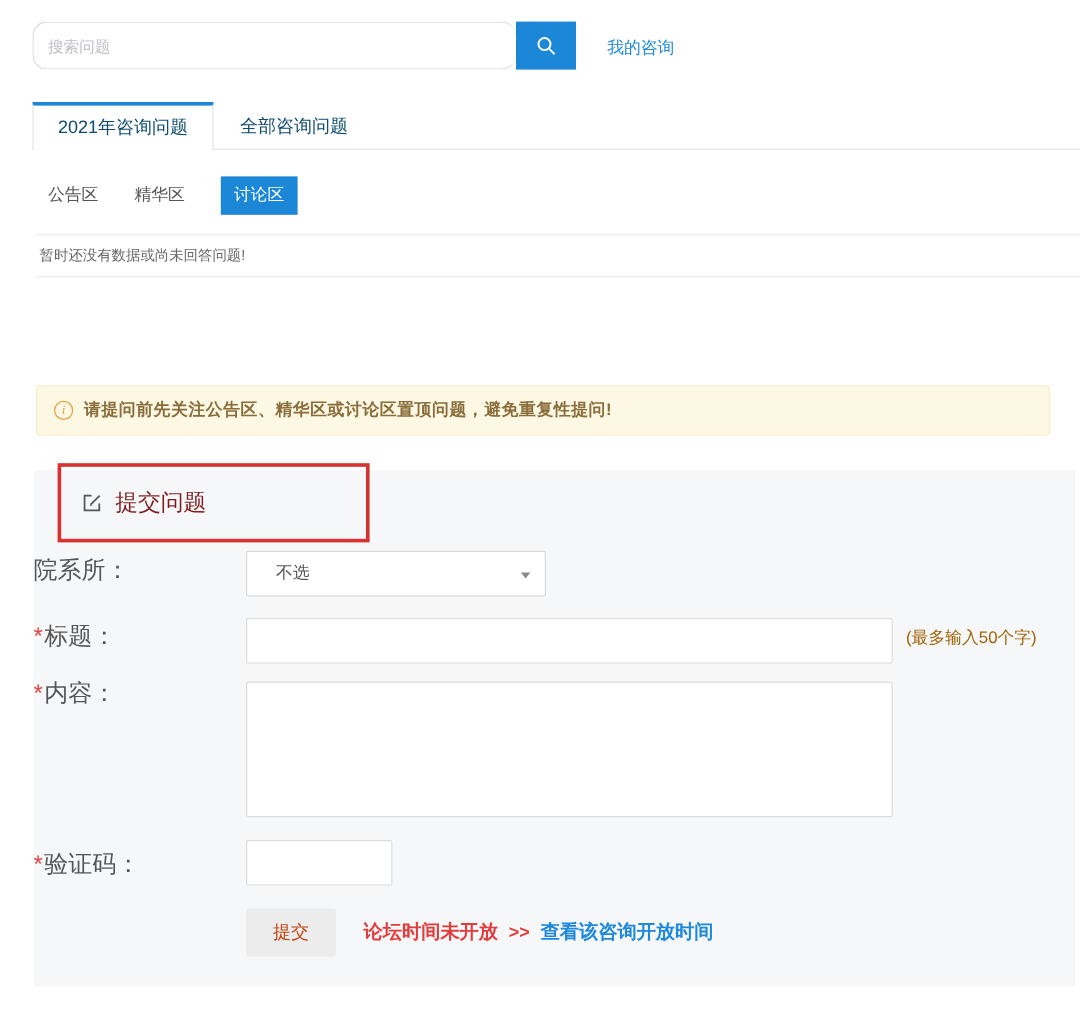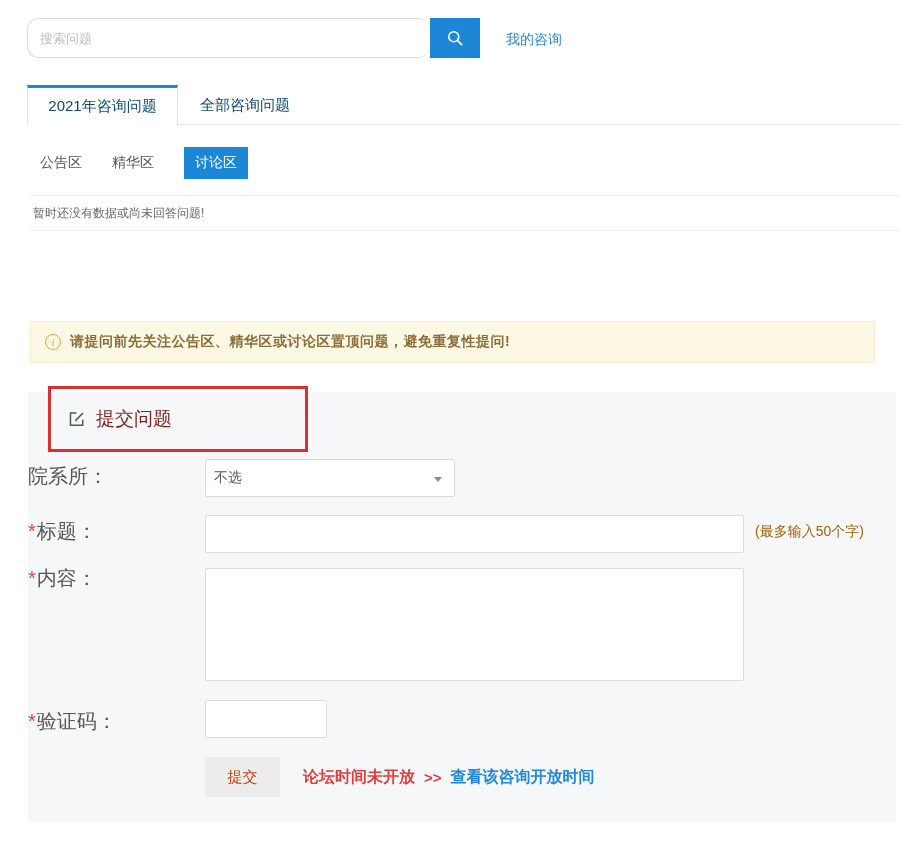--- a/index.html
+++ b/index.html
@@ -73,21 +73,21 @@
     font-size:19px; color:#7f1d1d;
   }
   .f-label {
     position:absolute; left:0; width:152px; text-align:left;
     font-size:20px; color:#555; line-height:20px; white-space:nowrap;
   }
   .star { color:#e24444; margin-right:1px; }
   .fake-select {
     position:absolute; left:177px; top:67px; width:250px; height:38px;
     background:#fff; border:1px solid #d9d9d9; border-radius:2px; cursor:pointer;
-    display:flex; align-items:center; padding:0 8px; font-size:14px; color:#555;
+    display:flex; align-items:center; padding:0 24px; font-size:14px; color:#555;
   }
   .caret {
     position:absolute; right:12px; top:17px; width:0; height:0;
     border-left:4px solid transparent; border-right:4px solid transparent;
     border-top:5px solid #8a8a8a;
   }
   .t-input {
     position:absolute; background:#fff; border:1px solid #dcdcdc; border-radius:2px;
     font-size:14px; color:#333; padding:0 10px; outline:none; font-family:inherit;
   }

